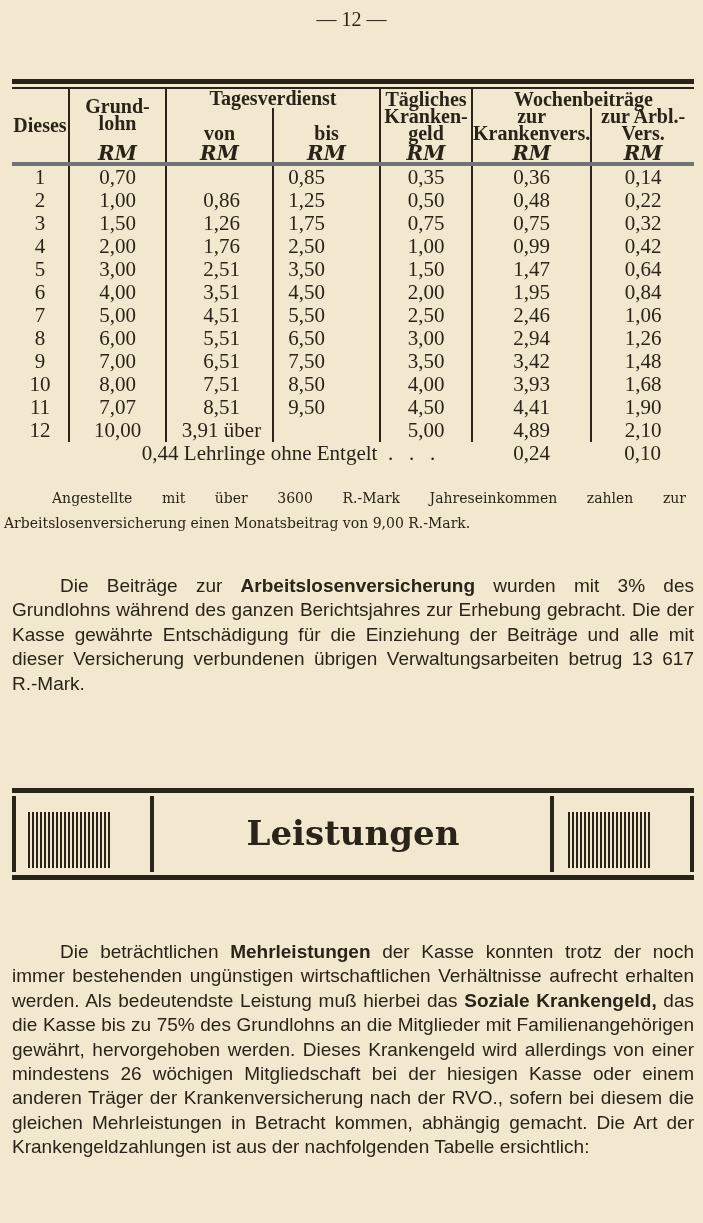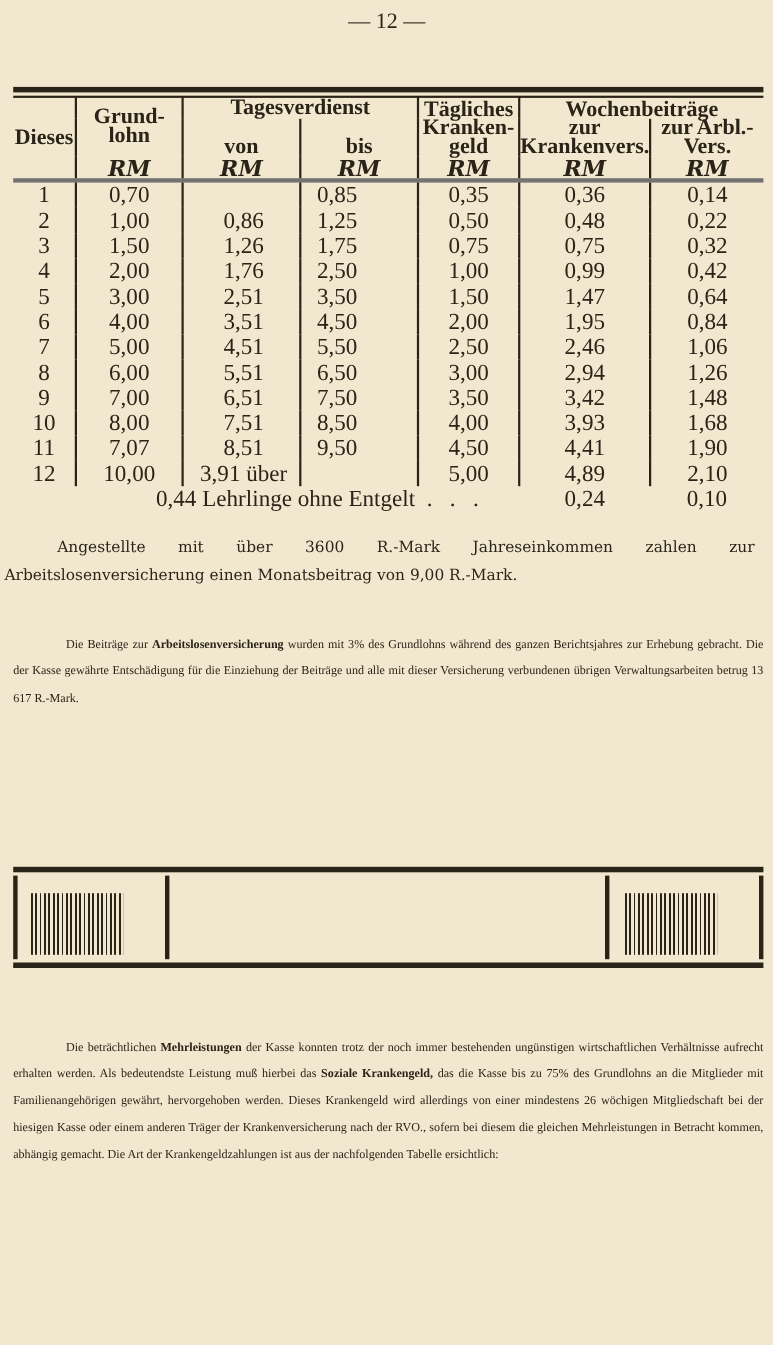--- a/index.html
+++ b/index.html
@@ -15,21 +15,21 @@
   .rule-thin { position:absolute; left:12px; width:682px; height:2px; background:#2a2418; }
   table.rates { position:absolute; top:88px; left:12px; width:682px; border-collapse:collapse; font-family:"Liberation Serif", serif; }
   table.rates th { font-weight:bold; font-size:20px; line-height:17px; padding:0; vertical-align:bottom; }
   table.rates td { font-size:21px; line-height:23px; padding:0; text-align:center; }
   .vl { border-left:2px solid #2a2418; }
   .rm { font-style:italic; font-family:"DejaVu Serif", serif; font-size:18px; }
   .hdr-row th { height:20px; }
   .left { text-align:center; padding-left:4px !important;margin-left:48px; }
   .right { text-align:center; padding-right:40px !important; }
   .note { position:absolute; left:4px; width:682px; font-family:"DejaVu Serif", serif; font-size:14px; line-height:25px; text-align:justify; }
-  .para { position:absolute; left:12px; width:682px; font-family:Liberation Serif, serif; font-size:11px; line-height:24.4px; text-align:justify; text-indent:48px; }
+  .para { position:absolute; left:12px; width:682px; font-family:Liberation Sans, sans-serif; font-size:19px; line-height:24.4px; text-align:justify; text-indent:48px; }
   .bold { font-weight:bold; }
   .banner { position:absolute; top:788px; left:12px; width:682px; height:92px; }
   .banner .top, .banner .bot { position:absolute; left:0; width:682px; height:5px; background:#2a2418; }
   .banner .top { top:0; } .banner .bot { bottom:0; }
   .banner .side { position:absolute; top:8px; bottom:8px; width:4px; background:#2a2418; }
   .hatch { position:absolute; top:24px; width:84px; height:56px;
     background:repeating-linear-gradient(90deg,#2a2418 0 1.6px,transparent 1.6px 4px); }
   .banner-title { position:absolute; left:0; width:682px; top:25px; text-align:center; font-size:34px; font-weight:bold; font-family:"DejaVu Serif", serif; }
 </style>
 </head>
@@ -187,20 +187,21 @@
 
 <div class="para" style="top:574px">
   <span>Die Beiträge zur </span><span class="bold">Arbeitslosenversicherung</span><span> wurden mit 3% des Grundlohns während des ganzen Berichtsjahres zur Erhebung gebracht. Die der Kasse gewährte Entschädigung für die Einziehung der Beiträge und alle mit dieser Versicherung verbundenen übrigen Verwaltungsarbeiten betrug 13 617 R.-Mark.</span>
 </div>
 
 <div class="banner">
   <div class="top"></div>
   <div class="side" style="left:0"></div>
   <div class="hatch" style="left:16px"></div>
   <div class="side" style="left:138px"></div>
+  <div class="banner-title">Leistungen</div>
   <div class="side" style="left:538px"></div>
   <div class="hatch" style="left:556px"></div>
   <div class="side" style="left:678px"></div>
   <div class="bot"></div>
 </div>
 
 <div class="para" style="top:940px">
   <span>Die beträchtlichen </span><span class="bold">Mehrleistungen</span><span> der Kasse konnten trotz der noch immer bestehenden ungünstigen wirtschaftlichen Verhältnisse aufrecht erhalten werden. Als bedeutendste Leistung muß hierbei das </span><span class="bold">Soziale Krankengeld,</span><span> das die Kasse bis zu 75% des Grundlohns an die Mitglieder mit Familienangehörigen gewährt, hervorgehoben werden. Dieses Krankengeld wird allerdings von einer mindestens 26 wöchigen Mitgliedschaft bei der hiesigen Kasse oder einem anderen Träger der Krankenversicherung nach der RVO., sofern bei diesem die gleichen Mehrleistungen in Betracht kommen, abhängig gemacht. Die Art der Krankengeldzahlungen ist aus der nachfolgenden Tabelle ersichtlich:</span>
 </div>
 

